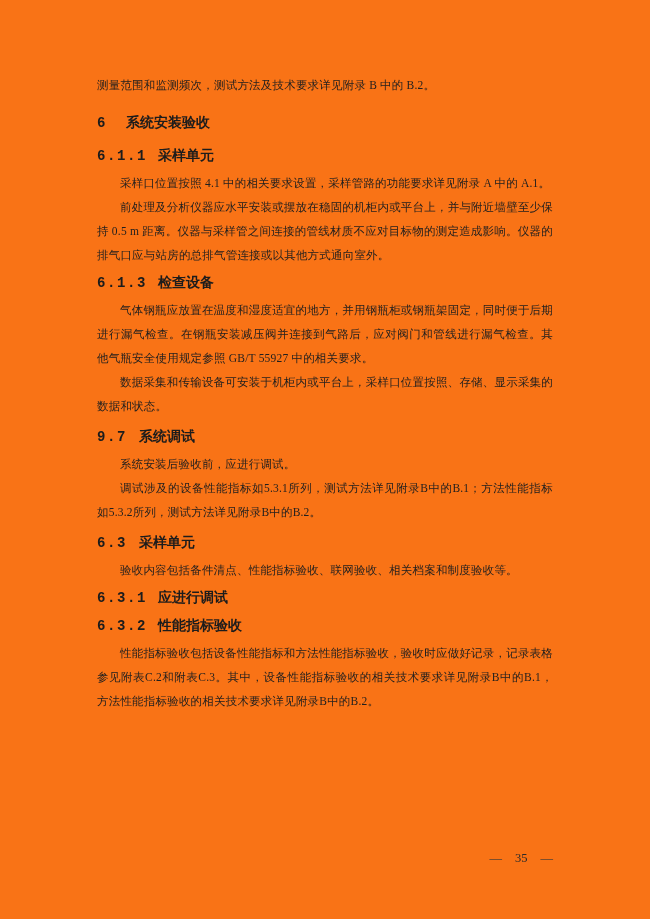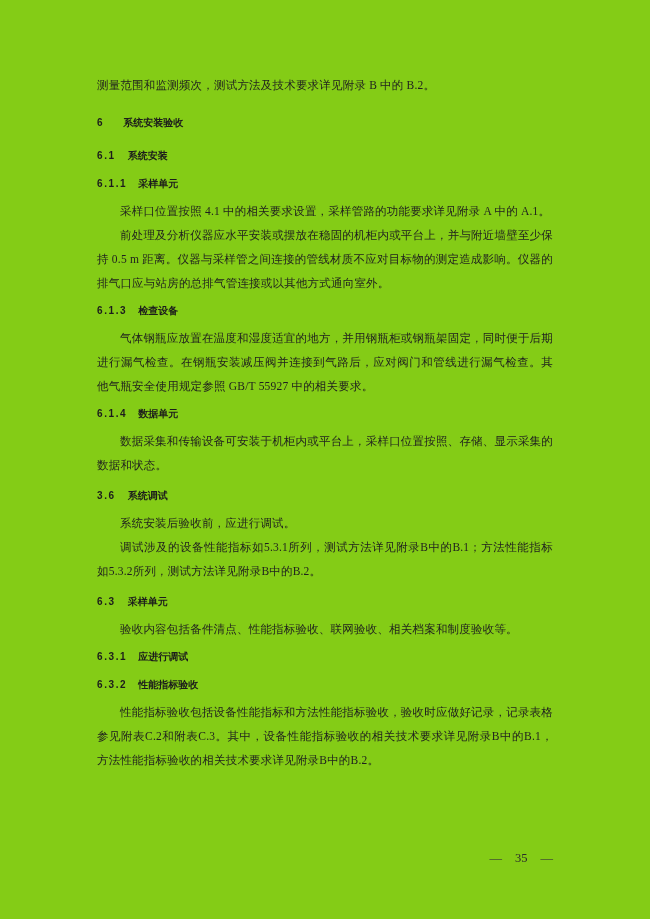--- a/index.html
+++ b/index.html
@@ -4,41 +4,41 @@
 <style>
   html, body {
     margin: 0;
     padding: 0;
     background: #ffffff;
   }
   .page {
     position: relative;
     width: 650px;
     height: 919px;
-    background: #84cc16;
+    background: #f97316;
     box-sizing: border-box;
     padding: 73px 97px 0 97px;
     overflow: hidden;
     font-family: "Liberation Serif", "DejaVu Serif", serif;
     color: #1f1f1f;
   }
   .para {
     margin: 0;
     font-size: 11.5px;
     line-height: 24px;
     text-align: justify;
     letter-spacing: 0.2px;
   }
   .para.indent {
     text-indent: 2em;
   }
   .heading {
-    font-family: Liberation Sans, sans-serif;
+    font-family: Liberation Mono, monospace;
     font-weight: bold;
-    font-size: 10px;
+    font-size: 14px;
     line-height: 24px;
     color: #1c1c1c;
   }
   .heading .num {
     letter-spacing: 1.6px;
   }
   .h1 { margin-top: 14px; margin-bottom: 9px; }
   .h1 .num { margin-right: 19px; }
   .h2 { margin-top: 7px; margin-bottom: 3px; }
   .h2 .num { margin-right: 12px; }
@@ -65,47 +65,41 @@
 <body>
 
 <div class="page">
 
   <p class="para">测量范围和监测频次，测试方法及技术要求详见附录 B 中的 B.2。</p>
 
   <div class="heading h1">
     <span class="num">6</span><span>系统安装验收</span>
   </div>
 
-  <div class="heading h2">
-    <span class="num">6.1</span><span>系统安装</span>
-  </div>
 
   <div class="heading h3">
     <span class="num">6.1.1</span><span>采样单元</span>
   </div>
 
   <p class="para indent">采样口位置按照 4.1 中的相关要求设置，采样管路的功能要求详见附录 A 中的 A.1。</p>
 
 
   <p class="para indent">前处理及分析仪器应水平安装或摆放在稳固的机柜内或平台上，并与附近墙壁至少保持 0.5 m 距离。仪器与采样管之间连接的管线材质不应对目标物的测定造成影响。仪器的排气口应与站房的总排气管连接或以其他方式通向室外。</p>
 
   <div class="heading h3">
     <span class="num">6.1.3</span><span>检查设备</span>
   </div>
 
   <p class="para indent">气体钢瓶应放置在温度和湿度适宜的地方，并用钢瓶柜或钢瓶架固定，同时便于后期进行漏气检查。在钢瓶安装减压阀并连接到气路后，应对阀门和管线进行漏气检查。其他气瓶安全使用规定参照 GB/T 55927 中的相关要求。</p>
 
-  <div class="heading h3">
-    <span class="num">6.1.4</span><span>数据单元</span>
-  </div>
 
   <p class="para indent">数据采集和传输设备可安装于机柜内或平台上，采样口位置按照、存储、显示采集的数据和状态。</p>
 
   <div class="heading h2">
-    <span class="num">3.6</span><span>系统调试</span>
+    <span class="num">9.7</span><span>系统调试</span>
   </div>
 
   <p class="para indent">系统安装后验收前，应进行调试。</p>
 
   <p class="para indent">调试涉及的设备性能指标如5.3.1所列，测试方法详见附录B中的B.1；方法性能指标如5.3.2所列，测试方法详见附录B中的B.2。</p>
 
   <div class="heading h2">
     <span class="num">6.3</span><span>采样单元</span>
   </div>
 

